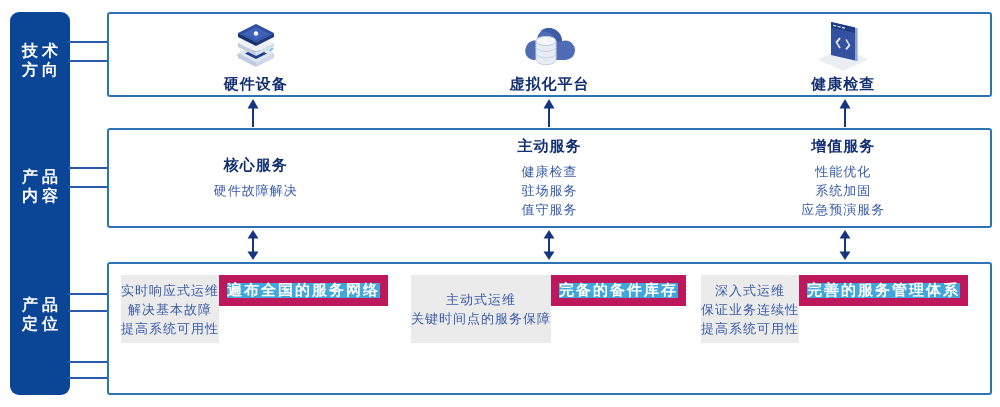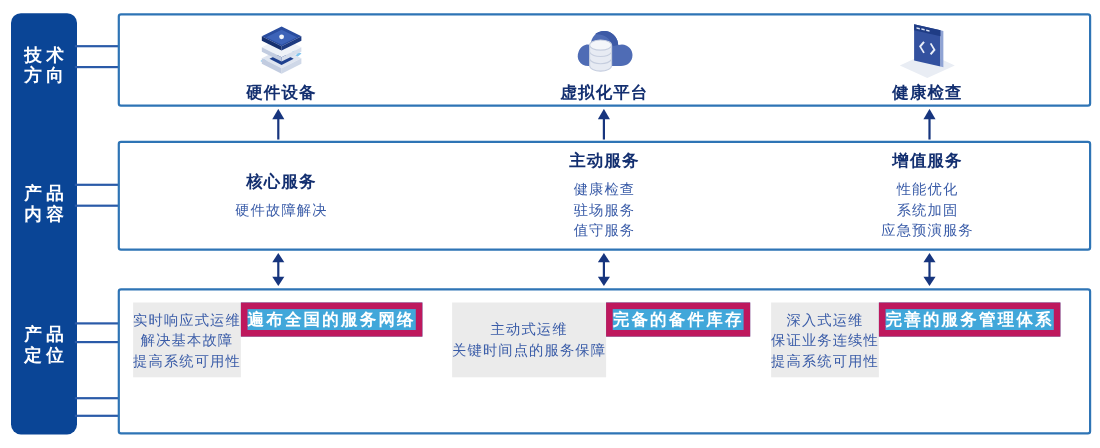--- a/index.html
+++ b/index.html
@@ -38,21 +38,21 @@
 
   
   .svc-title { font-size:15px; font-weight:bold; color:#132f70; letter-spacing:1px; margin-bottom:6px; }
   .svc-item { font-size:13px; color:#3a5ca8; line-height:19px; letter-spacing:1px;text-align:right; }
 
   
   .pos-col { flex:1 1 0; display:flex; flex-direction:row; }
   .gray-card { height:68px; background:#ebebeb; display:flex; flex-direction:column;
                align-items:center; justify-content:center; margin-bottom:12px; }
   .gray-line { font-size:13px; color:#3a5ca8; line-height:19px; letter-spacing:1px; }
-  .blue-bar { height:31px; background:#41a7da; border:6px solid #be185d;
+  .blue-bar { height:31px; background:#41a7da; border:8px solid #be185d;
               display:flex; align-items:center; justify-content:center;
               color:#ffffff; font-size:15px; font-weight:bold; letter-spacing:2px; }
 
   
   .arrow { position:absolute; width:14px; }
   .gap1 { top:99px; height:28px; }
   .gap2 { top:230px; height:30px; }
   .ar-c1 { left:246px; } .ar-c2 { left:542px; } .ar-c3 { left:838px; }
 </style>
 </head>

